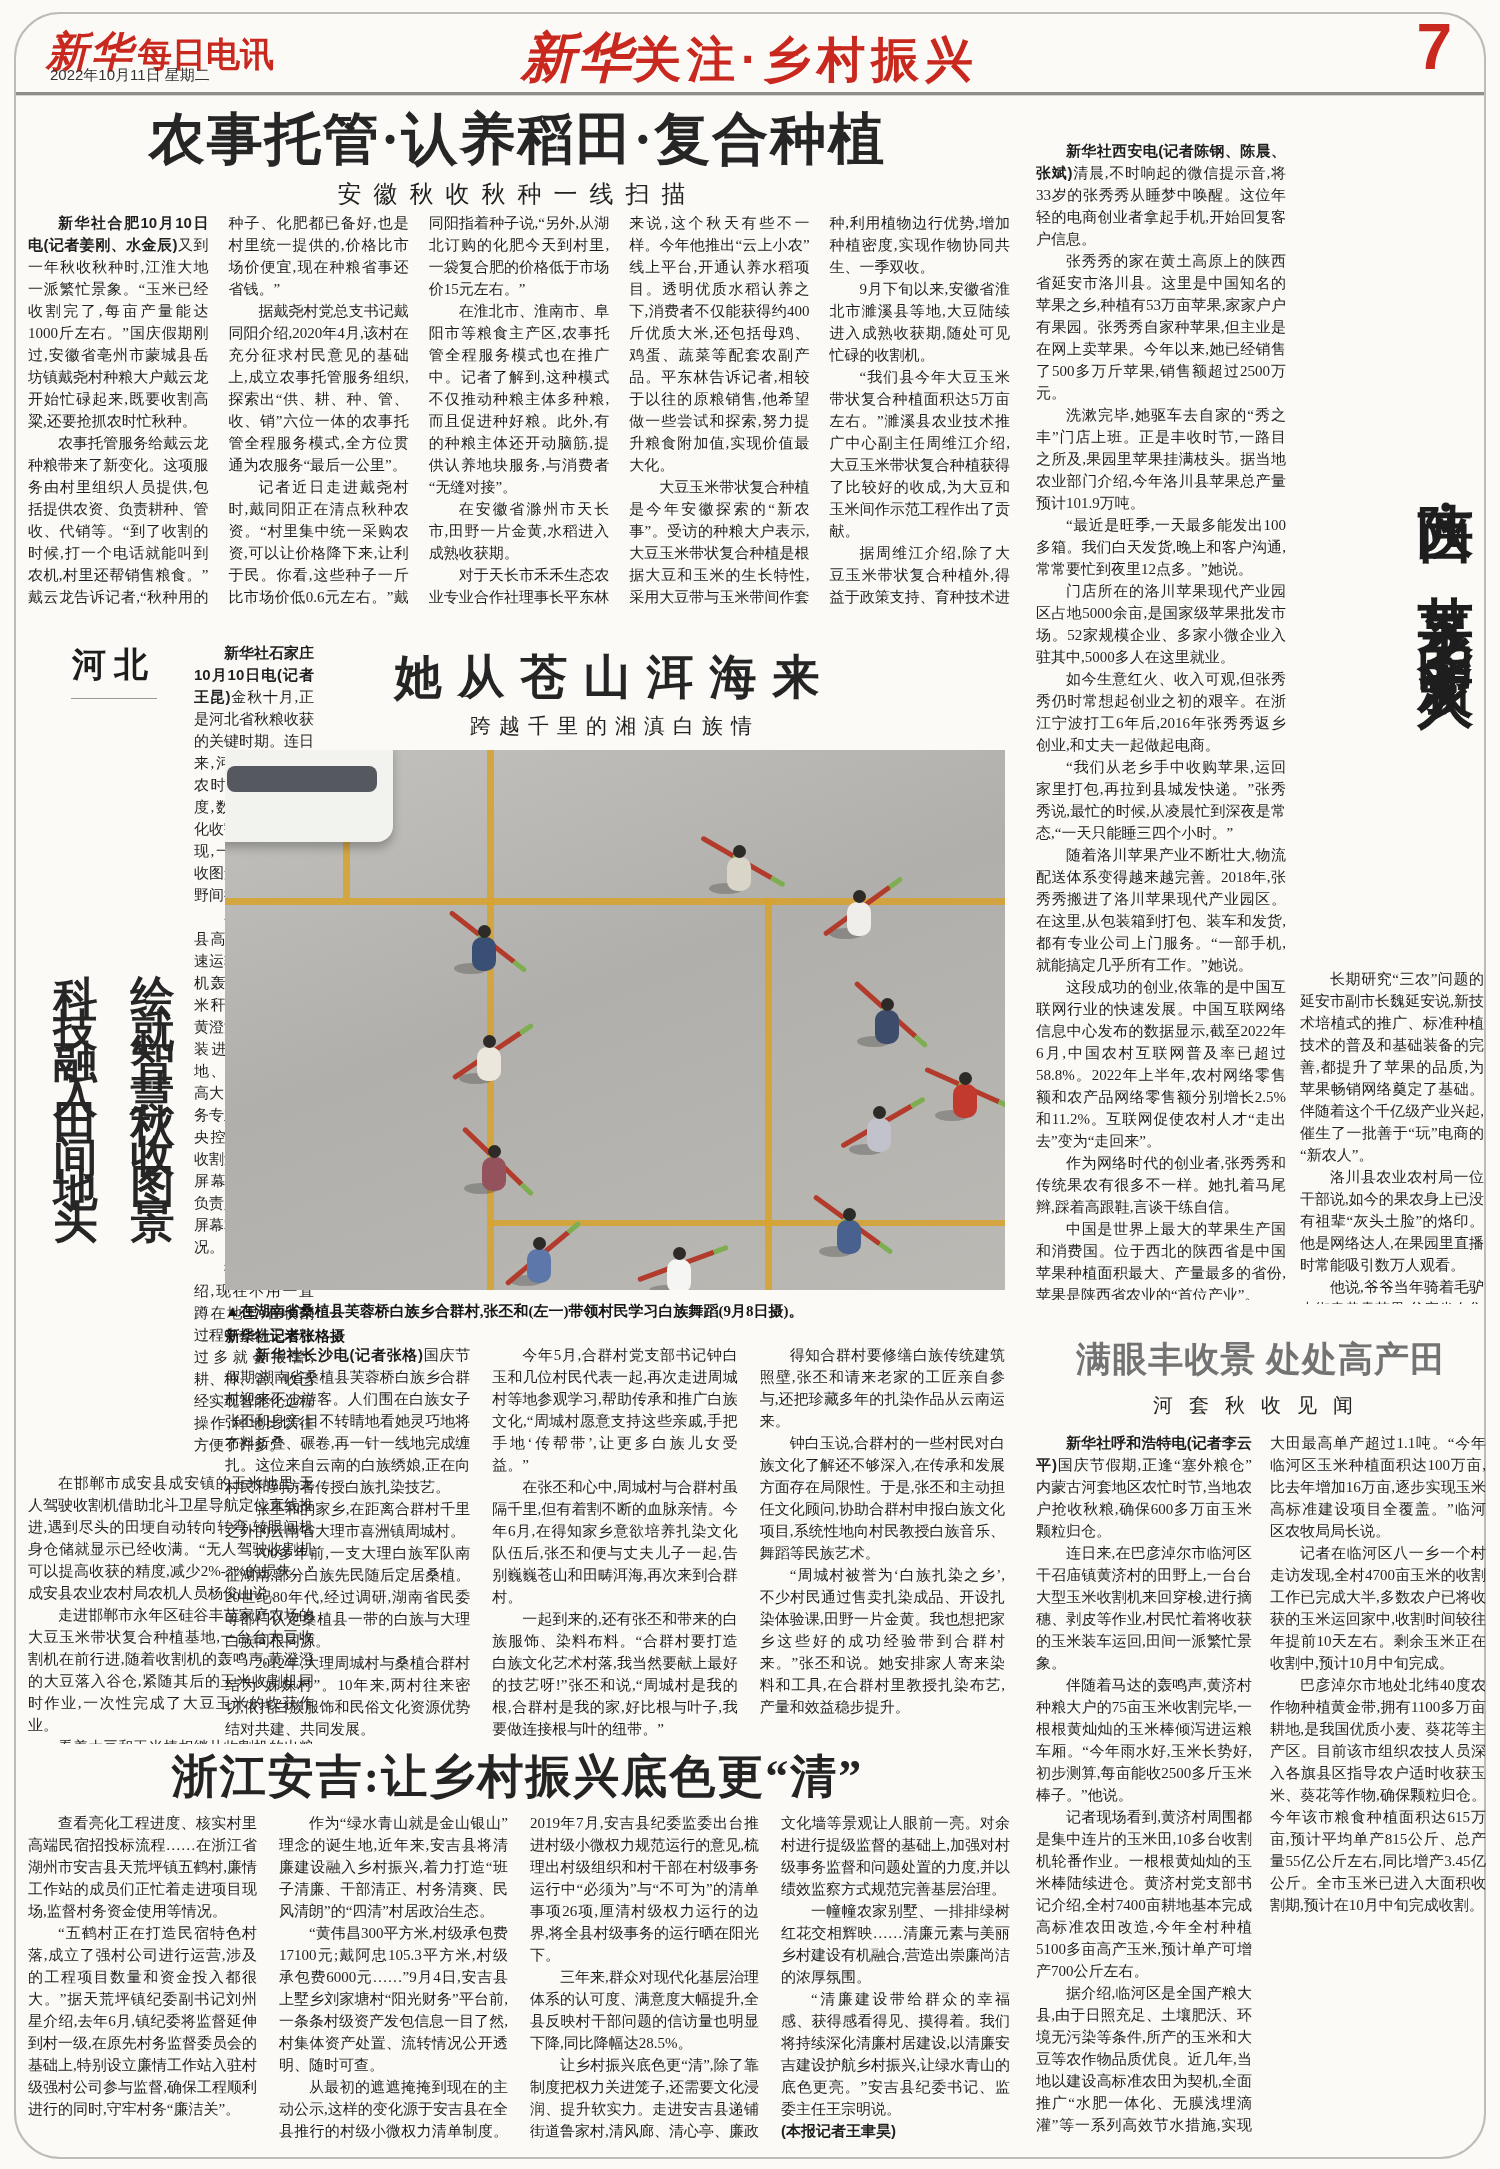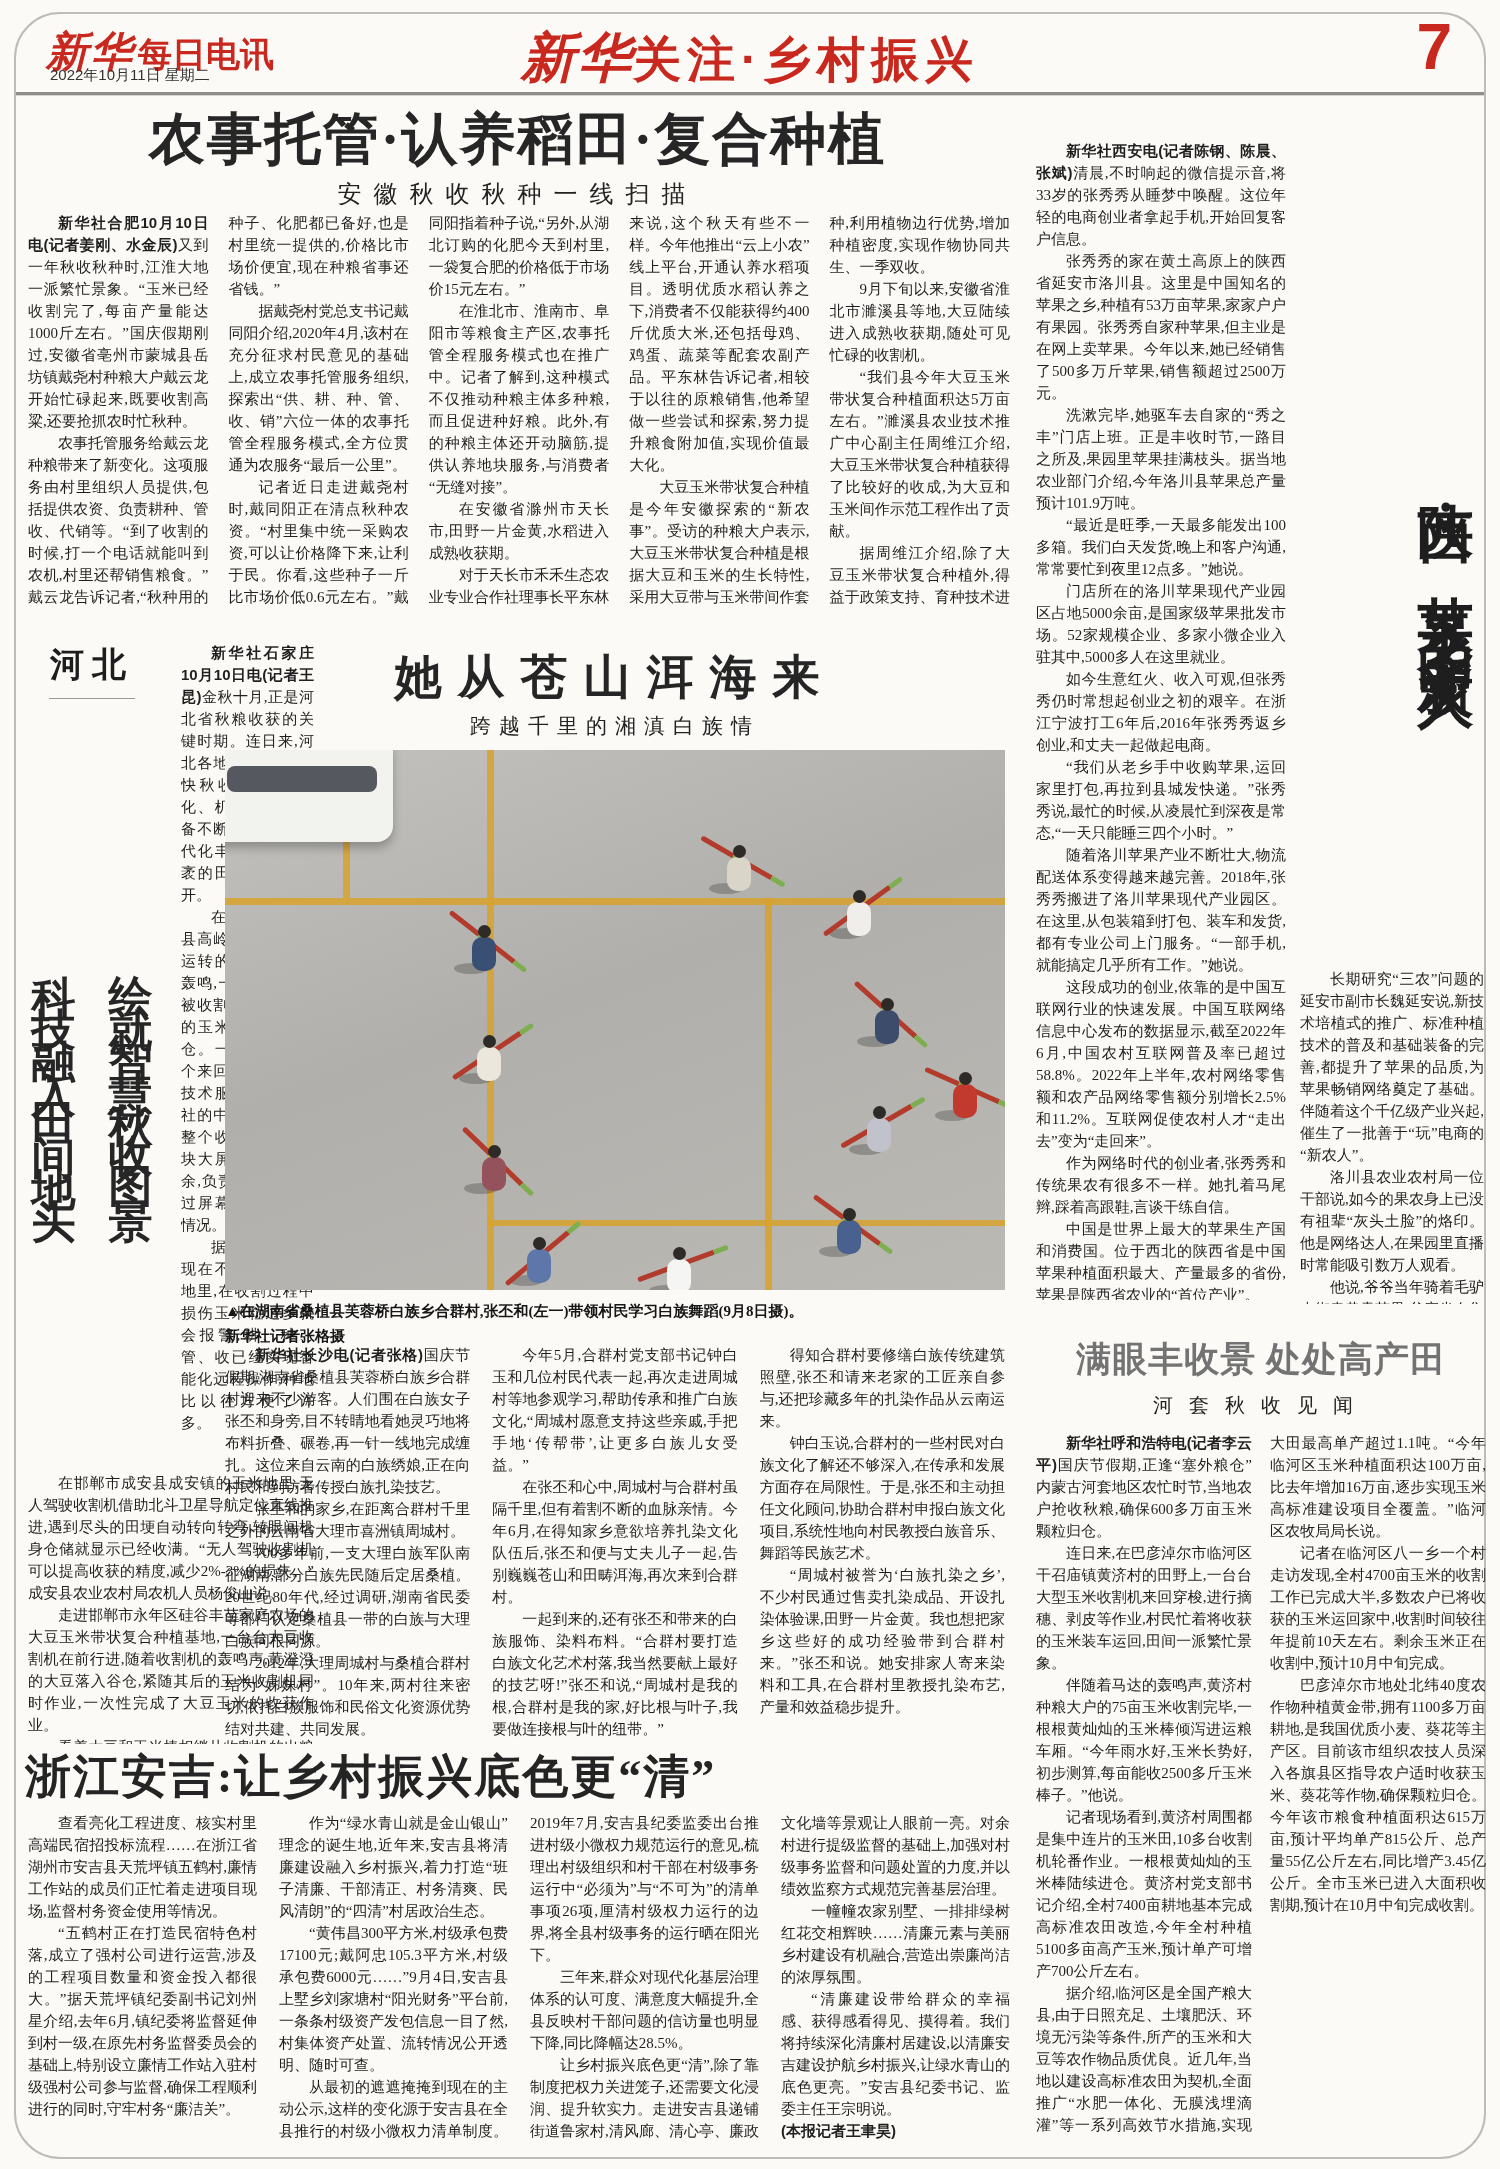--- a/index.html
+++ b/index.html
@@ -19,21 +19,21 @@
   
   .body-text p{margin:0;text-indent:2em;font-size:15px;line-height:22px;text-align:justify;}
   .byline{font-family:"Liberation Sans","DejaVu Sans",sans-serif;font-weight:700;}
   .cols{column-fill:auto;overflow:hidden;}
   
   .anhui-head{position:absolute;left:25px;width:985px;top:102px;text-align:center;font-size:56px;font-weight:900;color:#262626;letter-spacing:2px;font-family:"Liberation Serif",serif;}
   .anhui-sub{position:absolute;left:25px;width:985px;top:178px;text-align:center;font-size:24px;letter-spacing:12px;color:#222;}
   .anhui-body{position:absolute;left:28px;top:212px;width:982px;height:416px;column-count:5;column-gap:20px;}
   
   .hebei{position:absolute;left:28px;top:642px;width:286px;height:1108px;}
-  .hb-row{display:flex;gap:25px;height:822px;}
+  .hb-row{display:flex;gap:16px;height:822px;margin-left:22px;}
   .hb-headcol{width:128px;flex:none;text-align:center;}
   .hb-kicker{font-size:34px;font-weight:700;letter-spacing:8px;color:#1d1d1d;font-family:"Liberation Serif",serif;}
   .hb-krule{width:86px;height:1px;background:#9a9a96;margin:10px auto 16px;}
   .vheads{display:flex;justify-content:center;gap:18px;height:706px;}
   .vh{writing-mode:vertical-lr;text-orientation:upright;font-size:44px;font-weight:700;letter-spacing:32px;color:#262626;font-family:"Liberation Serif",serif;}
   .hb-toptext{flex:1;overflow:hidden;}
   .hb-bottom{height:272px;overflow:hidden;margin-top:8px;}
   
   .bz-head{position:absolute;left:225px;width:780px;top:646px;text-align:center;font-size:47px;font-weight:700;letter-spacing:16px;color:#252525;font-family:"Liberation Serif",serif;}
   .bz-sub{position:absolute;left:225px;width:780px;top:712px;text-align:center;font-size:21px;letter-spacing:8px;color:#222;}
@@ -52,21 +52,21 @@
   .bz-body{position:absolute;left:225px;top:1344px;width:780px;height:408px;column-count:3;column-gap:22px;}
   
   .sx-colA{position:absolute;left:1036px;top:140px;width:250px;height:1160px;overflow:hidden;}
   .sx-head{position:absolute;left:1300px;top:150px;width:184px;height:810px;writing-mode:vertical-rl;text-orientation:upright;font-size:56px;font-weight:700;letter-spacing:10px;color:#1e1e1e;font-family:"Liberation Serif",serif;display:flex;justify-content:center;}
   .sx-colB{position:absolute;left:1300px;top:968px;width:184px;height:336px;overflow:hidden;}
   
   .ht-head{position:absolute;left:1036px;width:450px;top:1336px;text-align:center;font-size:35px;font-weight:700;color:#737373;letter-spacing:1px;font-family:"Liberation Serif",serif;}
   .ht-sub{position:absolute;left:1036px;width:450px;top:1392px;text-align:center;font-size:20px;letter-spacing:16px;color:#222;}
   .ht-body{position:absolute;left:1036px;top:1432px;width:450px;height:706px;column-count:2;column-gap:18px;}
   
-  .aj-head{position:absolute;left:25px;width:985px;top:1746px;font-size:46px;font-weight:900;color:#242424;letter-spacing:2px;font-family:"Liberation Serif",serif;}
+  .aj-head{position:absolute;left:25px;width:985px;top:1746px;text-align:center;font-size:46px;font-weight:900;color:#242424;letter-spacing:2px;font-family:"Liberation Serif",serif;}
   .aj-body{position:absolute;left:28px;top:1812px;width:982px;height:338px;column-count:4;column-gap:22px;}
   .credit-line{text-align:right;font-weight:700;text-indent:0 !important;font-family:"Liberation Sans",sans-serif;}
 </style>
 </head>
 <body>
 
 <div class="page">
   <div class="frame"></div>
 
   <div class="masthead">

